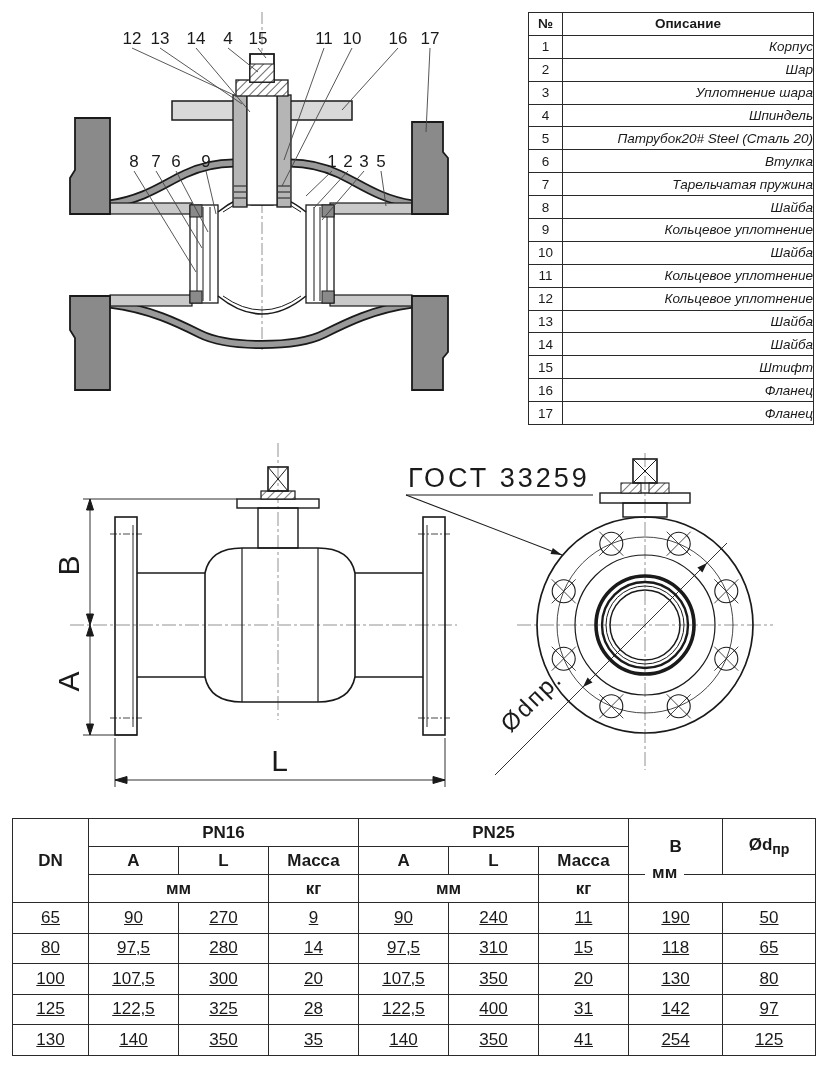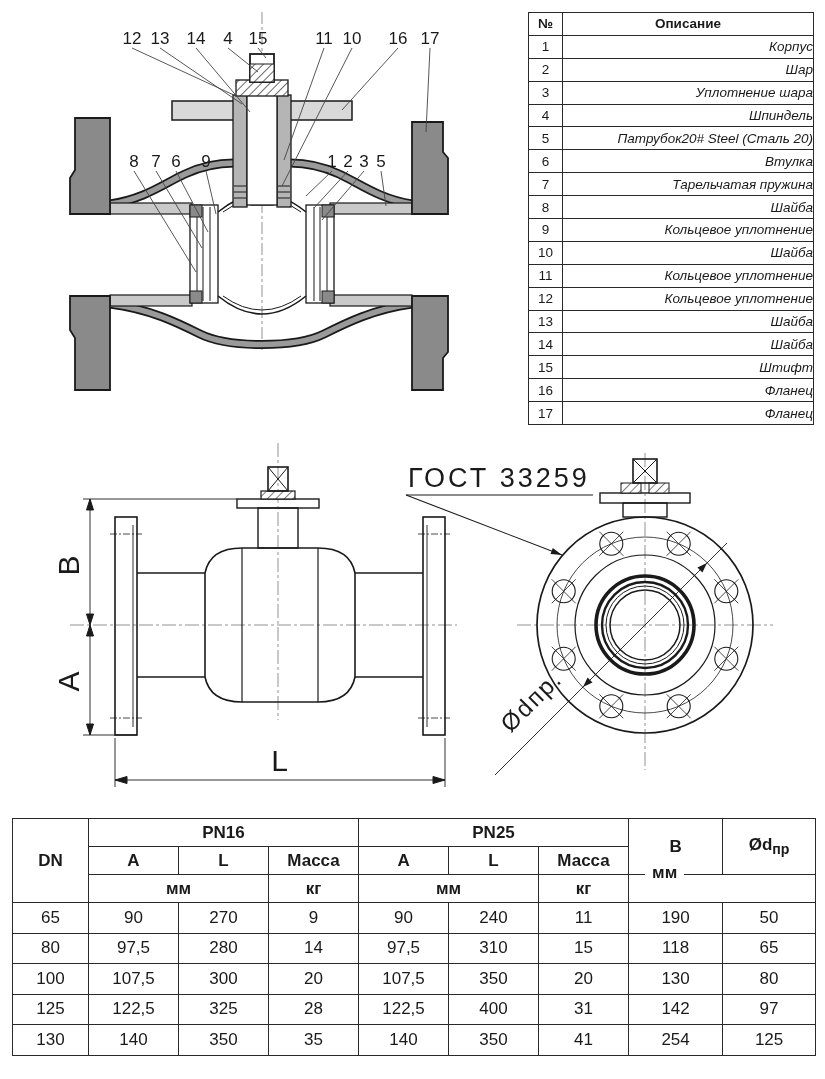--- a/index.html
+++ b/index.html
@@ -13,21 +13,21 @@
   .parts{position:absolute;left:528px;top:12px;width:286px;table-layout:fixed;font-size:13.5px;}
   .parts th,.parts td{border:1.4px solid #2a2a2a;height:21.9px;padding:0;vertical-align:middle;}
   .parts th{font-weight:bold;text-align:center;}
   .parts .num{width:33px;text-align:center;}
   .parts .desc{padding-left:8px;text-align:right;font-style:italic;}
   
   .spec{position:absolute;left:12px;top:818px;width:803px;table-layout:fixed;font-size:17px;text-align:center;}
   .spec th,.spec td{border:1.6px solid #2a2a2a;padding:0;vertical-align:middle;}
   .spec th{font-weight:bold;}
   .spec .hr{height:28px;}
-  .spec .dr{height:30.5px;}
+  .spec .dr{height:30.5px;text-decoration:underline;}
   .mm-b{position:relative;}
   .mm-b span{
     position:absolute;left:16px;top:0;transform:translateY(-58%);
     background:#fff;padding:0 7px;font-weight:bold;
   }
 </style>
 </head>
 <body>
 
 <svg style="position:absolute;left:30px;top:0;" width="460" height="400" viewBox="0 0 460 400">

